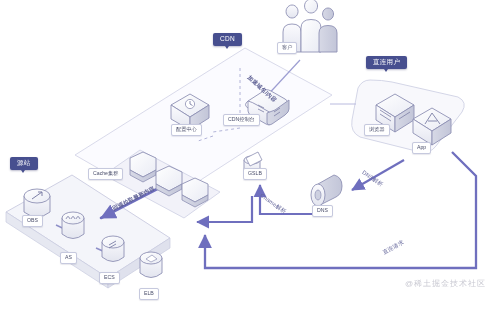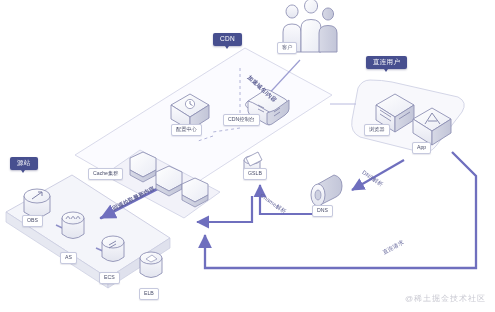--- a/index.html
+++ b/index.html
@@ -56,21 +56,21 @@
     font-size:5.6px;
     line-height:1;
     white-space:nowrap;
     font-weight:bold;
     letter-spacing:.2px;
   }
   .flabel.plain{font-weight:normal;color:#63659a;}
 
   .watermark{
     position:absolute;
-    right:9px;bottom:8px;
+    right:9px;bottom:23px;
     color:#c9c9d2;
     font-size:8px;
     letter-spacing:1px;
     white-space:nowrap;
   }
 </style>
 </head>
 <body>
 
 <div id="stage">

